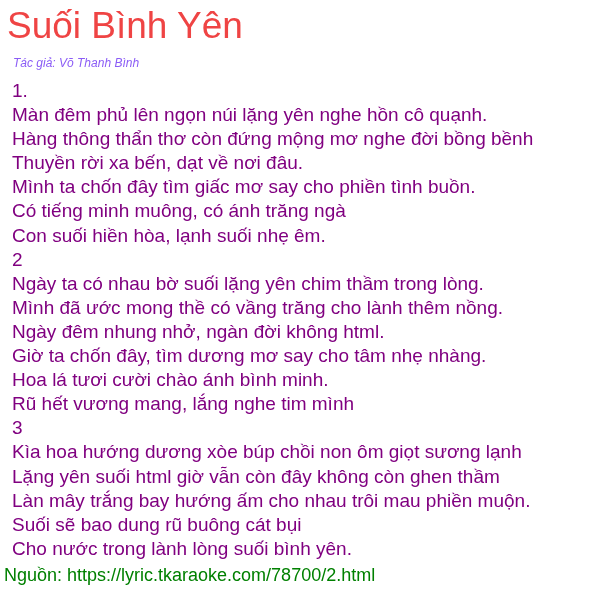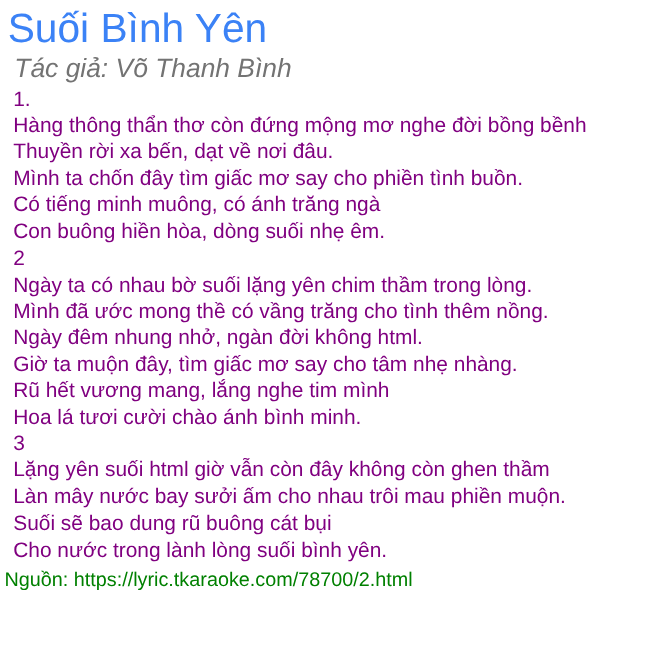--- a/index.html
+++ b/index.html
@@ -12,29 +12,29 @@
     height: 608px;
     overflow: hidden;
     font-family: "Liberation Sans", sans-serif;
     color: #800080;
   }
   .page-title {
     margin: 3px 0 0 7px;
     font-size: 37px;
     line-height: 45px;
     font-weight: normal;
-    color: #3b82f6;
+    color: #ef4444;
     white-space: nowrap;
   }
   .author-line {
     margin: 2px 0 0 13px;
-    font-size: 24px;
+    font-size: 12px;
     line-height: 26px;
     font-style: italic;
-    color: #737373;
+    color: #8b5cf6;
     white-space: nowrap;
   }
   .lyrics {
     margin: 3px 0 0 12px;
   }
   .verse-marker,
   .lyric-line {
     font-size: 19px;
     line-height: 24.1px;
     color: #800080;
@@ -51,40 +51,42 @@
 </head>
 <body>
 
 <div>
   <h1 class="page-title">Suối Bình Yên</h1>
   <div class="author-line">Tác giả: Võ Thanh Bình</div>
 
   <div class="lyrics">
     <div class="verse">
       <div class="verse-marker">1.</div>
+      <div class="lyric-line">Màn đêm phủ lên ngọn núi lặng yên nghe hồn cô quạnh.</div>
       <div class="lyric-line">Hàng thông thẩn thơ còn đứng mộng mơ nghe đời bồng bềnh</div>
       <div class="lyric-line">Thuyền rời xa bến, dạt về nơi đâu.</div>
       <div class="lyric-line">Mình ta chốn đây tìm giấc mơ say cho phiền tình buồn.</div>
       <div class="lyric-line">Có tiếng minh muông, có ánh trăng ngà</div>
-      <div class="lyric-line">Con buông hiền hòa, dòng suối nhẹ êm.</div>
+      <div class="lyric-line">Con suối hiền hòa, lạnh suối nhẹ êm.</div>
     </div>
 
     <div class="verse">
       <div class="verse-marker">2</div>
       <div class="lyric-line">Ngày ta có nhau bờ suối lặng yên chim thầm trong lòng.</div>
-      <div class="lyric-line">Mình đã ước mong thề có vầng trăng cho tình thêm nồng.</div>
+      <div class="lyric-line">Mình đã ước mong thề có vầng trăng cho lành thêm nồng.</div>
       <div class="lyric-line">Ngày đêm nhung nhở, ngàn đời không html.</div>
-      <div class="lyric-line">Giờ ta muộn đây, tìm giấc mơ say cho tâm nhẹ nhàng.</div>
+      <div class="lyric-line">Giờ ta chốn đây, tìm dương mơ say cho tâm nhẹ nhàng.</div>
+      <div class="lyric-line">Hoa lá tươi cười chào ánh bình minh.</div>
       <div class="lyric-line">Rũ hết vương mang, lắng nghe tim mình</div>
-      <div class="lyric-line">Hoa lá tươi cười chào ánh bình minh.</div>
     </div>
 
     <div class="verse">
       <div class="verse-marker">3</div>
+      <div class="lyric-line">Kìa hoa hướng dương xòe búp chồi non ôm giọt sương lạnh</div>
       <div class="lyric-line">Lặng yên suối html giờ vẫn còn đây không còn ghen thầm</div>
-      <div class="lyric-line">Làn mây nước bay sưởi ấm cho nhau trôi mau phiền muộn.</div>
+      <div class="lyric-line">Làn mây trắng bay hướng ấm cho nhau trôi mau phiền muộn.</div>
       <div class="lyric-line">Suối sẽ bao dung rũ buông cát bụi</div>
       <div class="lyric-line">Cho nước trong lành lòng suối bình yên.</div>
     </div>
   </div>
 
   <div class="source-line">Nguồn: https://lyric.tkaraoke.com/78700/2.html</div>
 </div>
 
 </body></html>

